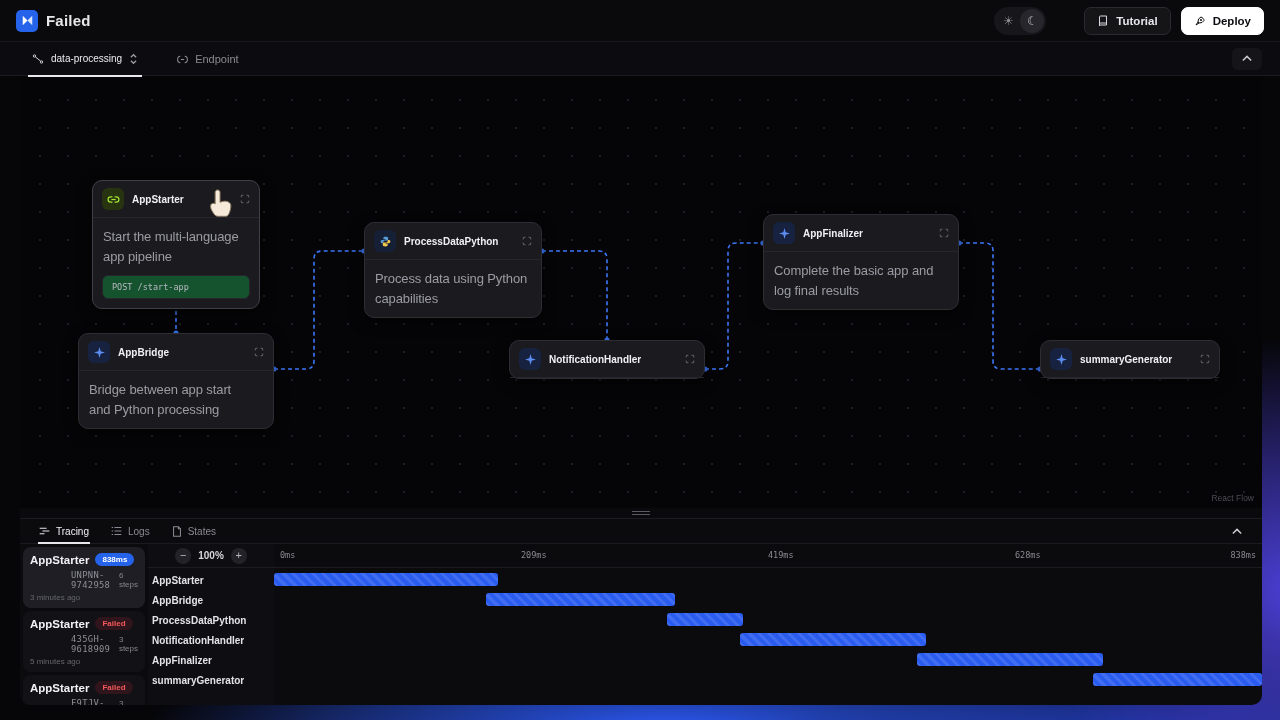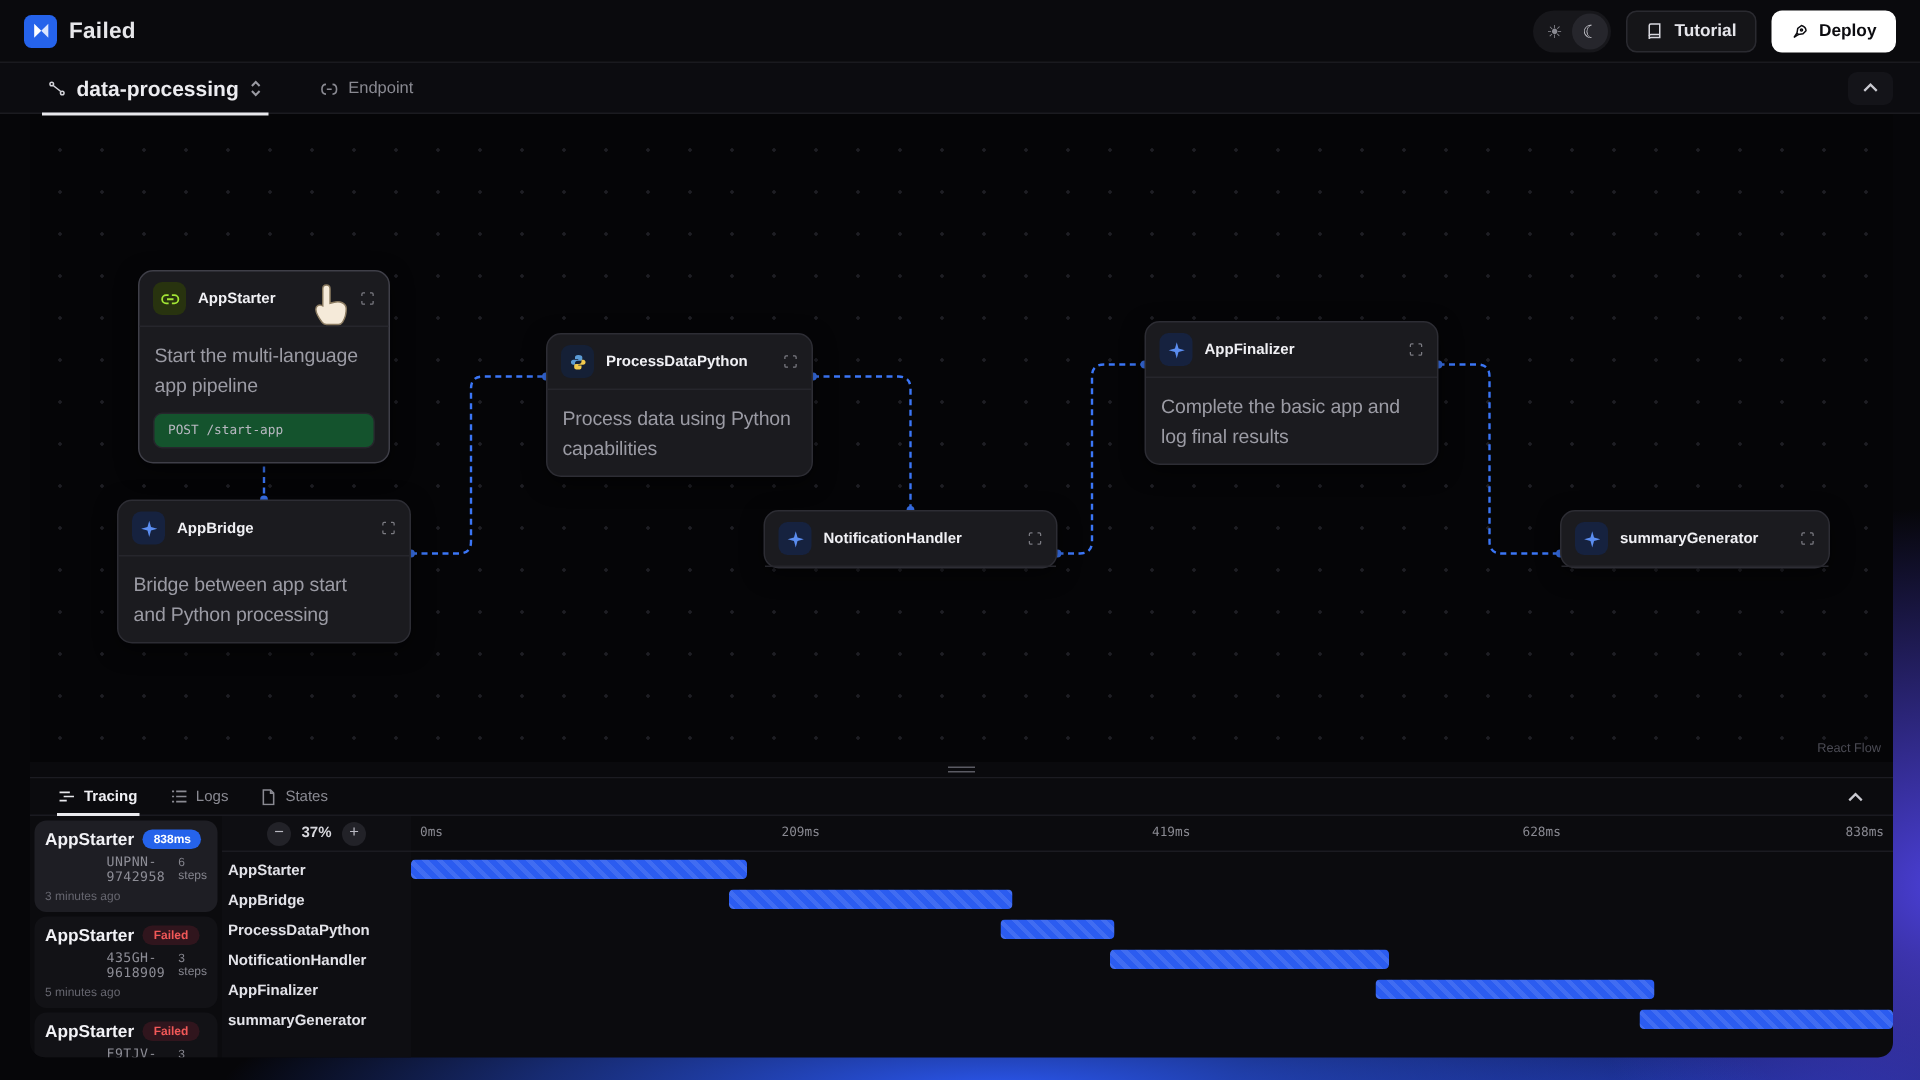--- a/index.html
+++ b/index.html
@@ -30,33 +30,33 @@
   .brand-mark { width:22px; height:22px; border-radius:5px; background:#2563eb;
     display:flex; align-items:center; justify-content:center; }
   .brand-name { font-size:15px; font-weight:bold; letter-spacing:.2px; }
   .header-right { display:flex; align-items:center; gap:10px; }
   .theme-toggle { display:flex; align-items:center; background:#17171b; border-radius:999px; padding:2px; }
   .theme-btn { width:24px; height:24px; border-radius:50%; display:flex; align-items:center;
     justify-content:center; font-size:12px; color:#8a8a92; cursor:pointer; }
   .theme-btn.active { background:#26262c; color:#cfcfd6; }
   .btn { height:28px; display:flex; align-items:center; gap:7px; border-radius:7px;
     padding:0 12px; font-size:11.5px; font-weight:bold; cursor:pointer; }
-  .btn-dark { background:#151518; border:1px solid #2a2a30; color:#e5e5ea; }
+  .btn-dark { background:#151518; border:1px solid #2a2a30; color:#e5e5ea;margin-left:28px; }
   .btn-light { background:#ffffff; color:#0c0c10; border:1px solid #ffffff; }
 
   
   .tabbar {
     position:absolute; left:0; top:42px; width:1280px; height:34px;
     background:#0c0c10; border-bottom:1px solid #1b1b20;
     display:flex; align-items:center; padding:0 18px 0 28px; z-index:4;
   }
   .flow-tab { display:flex; align-items:center; gap:7px; height:34px; position:relative;
     padding:0 4px; cursor:pointer; }
   .flow-tab .underline { position:absolute; left:0; right:0; bottom:-1px; height:2px; background:#e8e8ec; }
-  .flow-tab-label { font-size:14px; font-weight:bold; color:#ececf0; }
+  .flow-tab-label { font-size:10px; font-weight:normal; color:#ececf0; }
   .endpoint-tab { display:flex; align-items:flex-end; gap:6px; margin-left:34px; cursor:pointer; }
   .endpoint-label { font-size:11px; color:#8a8a92; }
   .collapse-btn { margin-left:auto; width:30px; height:22px; background:#141419; border-radius:6px;
     display:flex; align-items:center; justify-content:center; cursor:pointer; }
 
   
   .canvas {
     position:absolute; left:20px; top:76px; width:1242px; height:432px;
     background:#050507;
     background-image:radial-gradient(#1e1e24 1px, rgba(0,0,0,0) 1.3px);
@@ -92,21 +92,21 @@
   .grip { width:18px; height:4px; border-top:1px solid #5a5a63; border-bottom:1px solid #5a5a63; }
 
   
   .panel { position:absolute; left:20px; top:518px; width:1242px; height:187px;
     background:#0b0b0e; border-top:1px solid #1c1c22; border-radius:0 0 10px 10px;
     overflow:hidden; z-index:3; display:flex; flex-direction:column; }
   .panel-header { height:25px; display:flex; align-items:center; gap:4px; padding:0 10px;
     border-bottom:1px solid #1a1a20; flex:0 0 auto; }
   .panel-tab { display:flex; align-items:center; gap:6px; height:25px; padding:0 9px;
     font-size:10px; color:#8a8a92; position:relative; cursor:pointer; }
-  .panel-tab.active { color:#f0f0f4; font-weight:bold; }
+  .panel-tab.active { color:#f0f0f4; font-weight:normal; }
   .panel-tab.active .underline { position:absolute; left:8px; right:8px; bottom:0; height:2px;
     background:#e8e8ec; }
   .panel-header .collapse-btn { background:transparent; }
   .panel-body { flex:1; display:flex; min-height:0; }
 
   .trace-col { width:128px; flex:0 0 auto; padding:3px 3px; display:flex; flex-direction:column;
     gap:3px; overflow:hidden; }
   .trace-card { border-radius:8px; padding:6px 7px; background:#121216; cursor:pointer; }
   .trace-card.selected { background:#1e1e24; }
   .trace-top { display:flex; align-items:center; gap:6px; }
@@ -442,21 +442,21 @@
           <span class="trace-id">F9TJV-9522200</span>
           <span class="trace-steps">3 steps</span>
         </div>
         <div class="trace-time">7 minutes ago</div>
       </div>
     </div>
 
     <div class="gantt">
       <div class="gantt-controls">
         <span class="zoom-btn">−</span>
-        <span class="zoom-level">37%</span>
+        <span class="zoom-level">100%</span>
         <span class="zoom-btn">+</span>
       </div>
       <div class="gantt-axis">
         <span class="tick tick-0">0ms</span>
         <span class="tick tick-1">209ms</span>
         <span class="tick tick-2">419ms</span>
         <span class="tick tick-3">628ms</span>
         <span class="tick tick-4">838ms</span>
       </div>
       <div class="gantt-labels">

